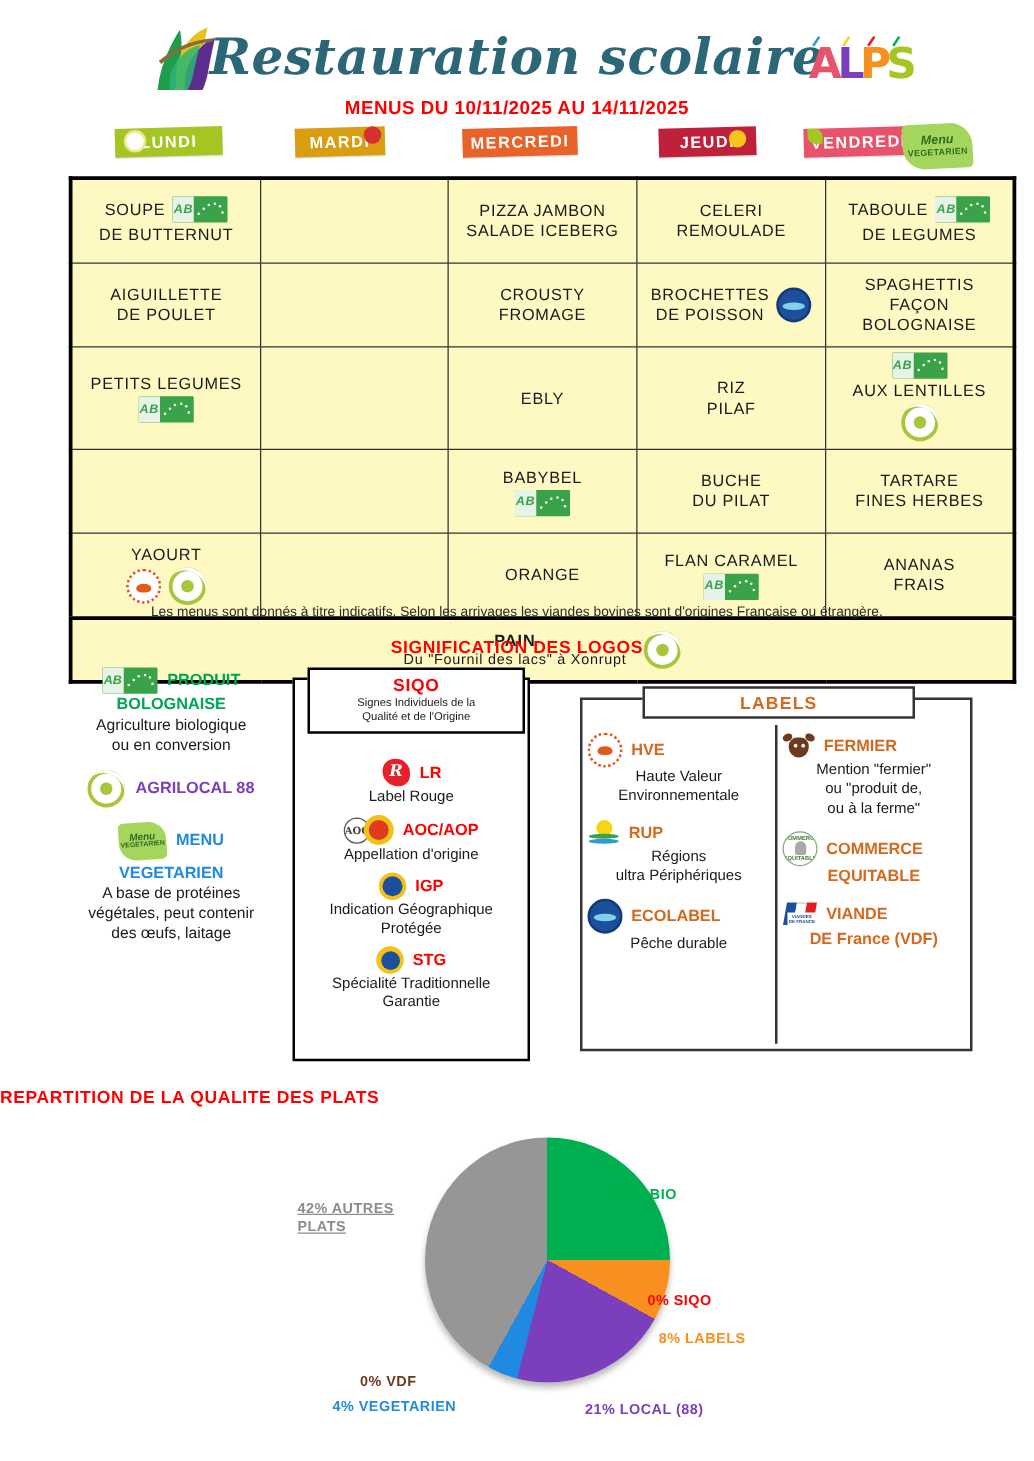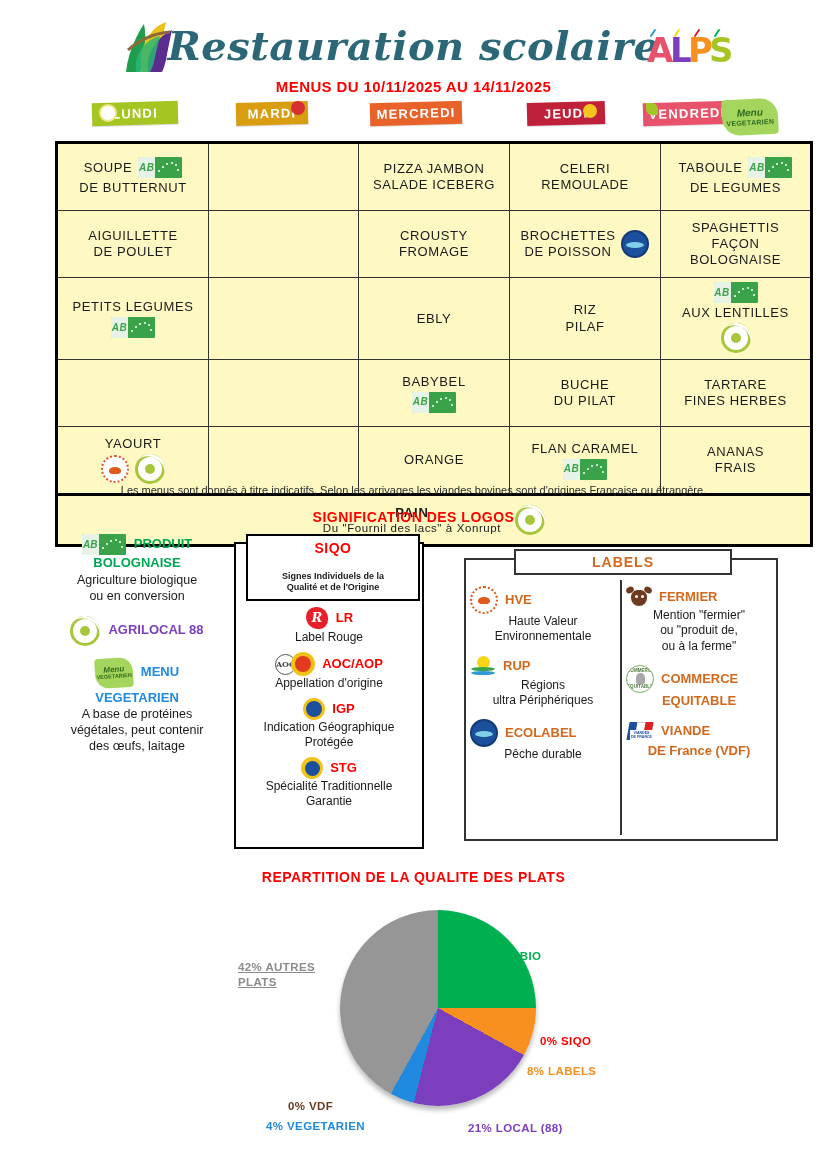--- a/index.html
+++ b/index.html
@@ -270,21 +270,21 @@
   .siqo-box{
     position:absolute;left:234px;top:542px;width:186px;height:303px;
     border:2px solid #000;background:#fff;
   }
   .siqo-header{
     position:absolute;left:10px;top:-10px;width:166px;
     background:#fff;border:2px solid #000;padding:4px 2px 5px;
     text-align:center;
   }
   .siqo-header .h1{color:#ff0000;font-weight:bold;font-size:14px;letter-spacing:.5px;}
-  .siqo-header .h2{font-size:9px;font-weight:bold;line-height:1.25;margin-top:15px;}
+  .siqo-header .h2{font-size:9px;font-weight:normal;line-height:1.25;margin-top:1px;}
   .siqo-body{
     position:absolute;left:0;right:0;top:62px;bottom:4px;
     text-align:center;font-size:12px;line-height:1.25;
   }
   .siqo-body .entry{margin-bottom:7px;}
   .siqo-body .hrow{display:flex;align-items:center;justify-content:center;gap:7px;}
 
   
   .labels-box{
     position:absolute;left:464px;top:558px;width:310px;height:279px;
@@ -303,21 +303,21 @@
   .labels-col{
     flex:1;text-align:center;font-size:12px;line-height:1.28;
     padding:6px 4px 0;
   }
   .labels-col + .labels-col{border-left:2px solid #333;}
   .labels-col .entry{margin-bottom:11px;}
   .labels-col .hrow{display:flex;align-items:center;justify-content:flex-start;gap:7px;}
 
   
   .chart-title{
-    position:absolute;top:869px;left:0;right:0;text-align:center;
+    position:absolute;top:869px;left:0;right:0;text-align:left;
     color:#ff0000;font-weight:bold;font-size:14px;letter-spacing:.5px;
   }
   .pie-wrap{position:absolute;left:0;top:895px;width:827px;height:250px;}
   .pie{
     position:absolute;left:340px;top:15px;width:196px;height:196px;border-radius:50%;
     box-shadow:0 4px 5px rgba(0,0,0,.28);
   }
   .pie-lbl{position:absolute;font-weight:bold;font-size:11.5px;letter-spacing:.4px;}
   .pie-lbl.multi{line-height:1.3;text-align:left;text-decoration:underline;}
 </style>
@@ -737,21 +737,21 @@
     </div>
   </div>
 
   <div class="chart-title">REPARTITION DE LA QUALITE DES PLATS</div>
 
   <div class="pie-wrap">
     <div class="pie" id="pie-slices" style="background: conic-gradient(rgb(0, 176, 80) 0deg, rgb(0, 176, 80) 90deg, rgb(247, 144, 30) 90deg, rgb(247, 144, 30) 118.8deg, rgb(123, 63, 189) 118.8deg, rgb(123, 63, 189) 194.4deg, rgb(31, 138, 224) 194.4deg, rgb(31, 138, 224) 208.8deg, rgb(150, 150, 150) 208.8deg, rgb(150, 150, 150) 360deg);"></div>
 
     <div class="pie-lbl" style="left:492px;top:55px;color:#00b050;">25% BIO</div>
 
-    <div class="pie-lbl" style="left:540px;top:140px;color:#ff0000;">0% SIQO</div>
+    <div class="pie-lbl" style="left:518px;top:140px;color:#ff0000;">0% SIQO</div>
 
     <div class="pie-lbl" style="left:527px;top:170px;color:#f7901e;">8% LABELS</div>
 
     <div class="pie-lbl" style="left:468px;top:215px;color:#7b3fbd;margin-top:12px;">21% LOCAL (88)</div>
 
     <div class="pie-lbl" style="left:266px;top:225px;color:#1f8ae0;">4% VEGETARIEN</div>
 
     <div class="pie-lbl" style="left:288px;top:205px;color:#6b3a1f;">0% VDF</div>
 
     <div class="pie-lbl multi" style="left:238px;top:65px;width:92px;color:#8c8c8c;">42% AUTRES<br>PLATS</div>

